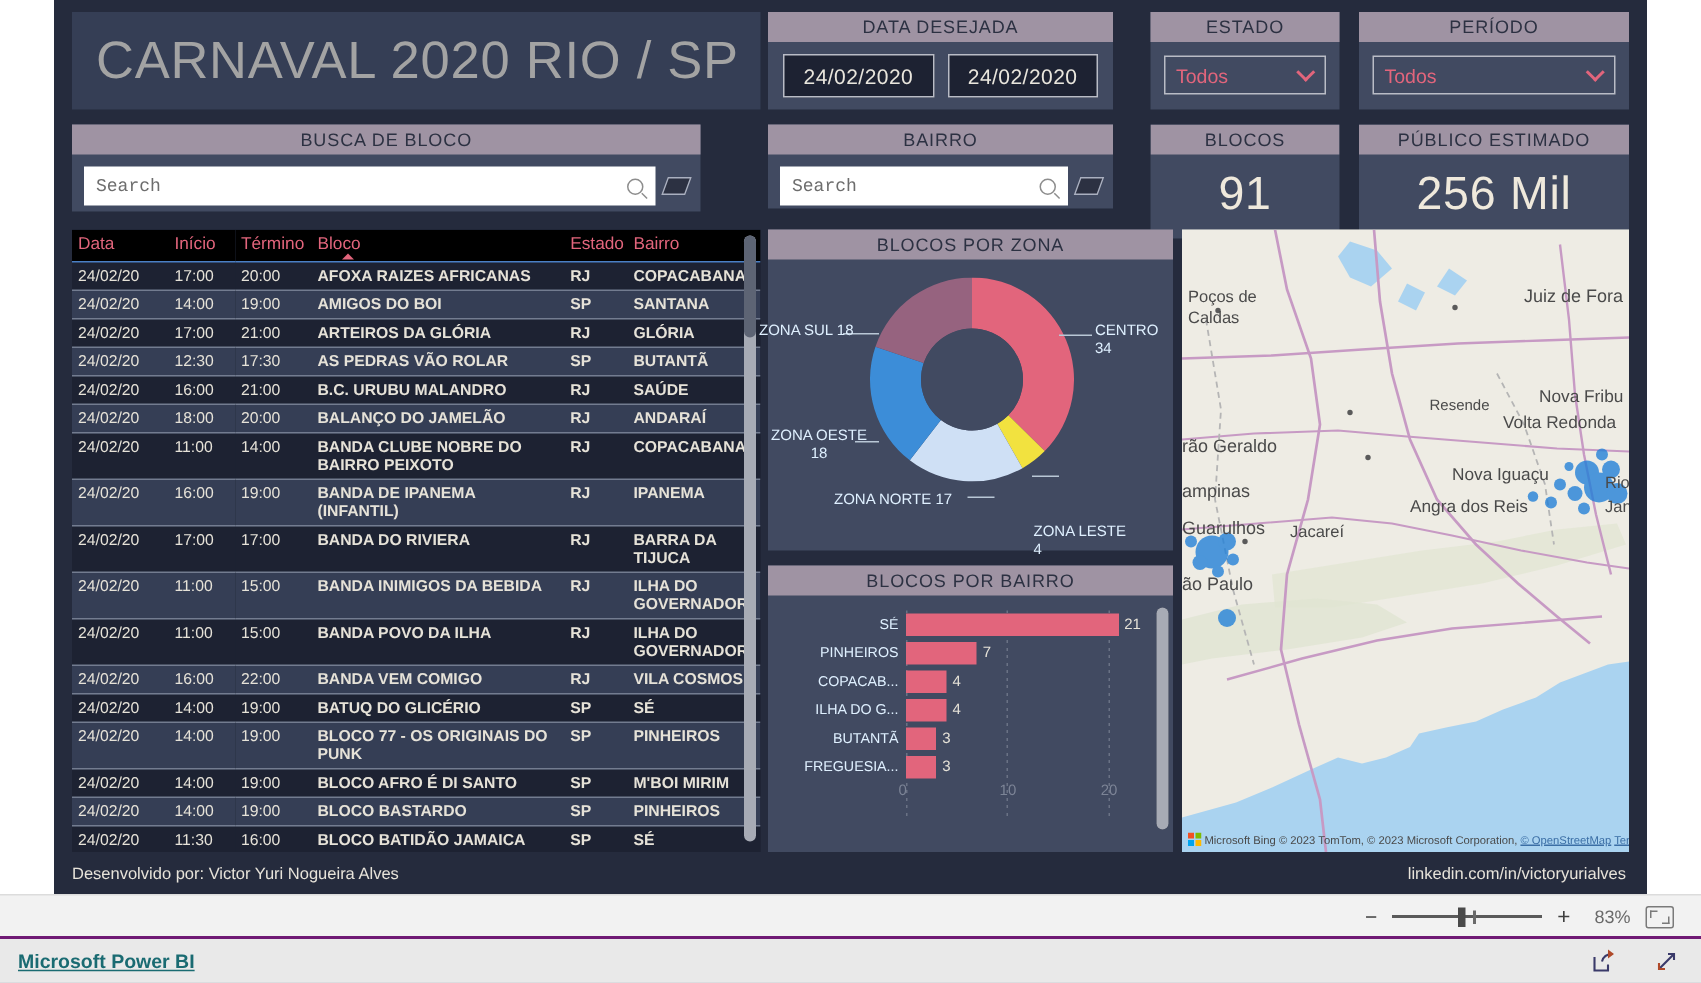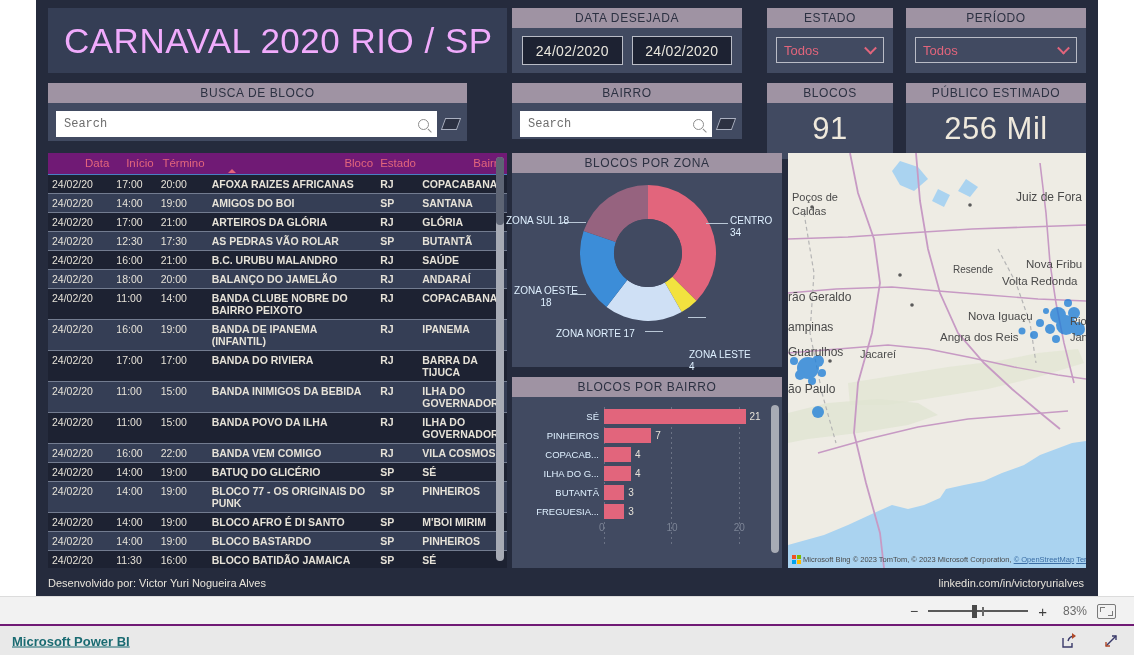--- a/index.html
+++ b/index.html
@@ -23,21 +23,21 @@
     font-size: 12px; letter-spacing: .6px; text-align: center;
     line-height: 20px; font-family: "Liberation Sans", sans-serif;
   }
 
   
   .title-card {
     position: absolute; left: 12px; top: 8px; width: 459px; height: 65px;
     background: #353e55; display: flex; align-items: center; padding-left: 16px;
   }
   .title-card .ttl {
-    color: #f0abfc; font-size: 35px; letter-spacing: .5px; white-space: nowrap;
+    color: #a3a3a3; font-size: 35px; letter-spacing: .5px; white-space: nowrap;
   }
 
   
   .date-panel { left: 476px; top: 8px; width: 230px; height: 65px; }
   .date-row { display: flex; gap: 9px; padding: 8px 10px 0 10px; }
   .date-box {
     flex: 1; height: 29px; background: #1d2232; border: 1px solid #b9bcc6;
     color: #e9e6dd; font-size: 14px; display: flex; align-items: center;
     justify-content: center; letter-spacing: .3px;
   }
@@ -95,23 +95,23 @@
     letter-spacing: .4px;
   }
 
   
   .tbl-panel {
     position: absolute; left: 12px; top: 153px; width: 459px; height: 415px;
     background: #1d2232; overflow: hidden;
   }
   .tbl { width: 100%; border-collapse: collapse; table-layout: fixed; }
   .tbl th {
-    color: #e2657c; font-size: 11.5px; text-align: right; font-weight: normal;
+    color: #e2657c; font-size: 11.5px; text-align: left; font-weight: normal;
     padding: 4px 3px 5px 4px; border-bottom: 1.4px solid #4a7fc4;
-    background: #701a75; position: relative;
+    background: #000000; position: relative;
   }
   .tbl td {
     color: #e6e2d8; font-size: 10.5px; padding: 3px 3px 3px 4px;
     border-bottom: 1px solid #6d7governor; vertical-align: top;
     line-height: 12px;
   }
   .tbl td { border-bottom: 1px solid #737c90; }
   .tbl tr.odd td { background: #1d2232; }
   .tbl tr.even td { background: #353e55; }
   .col-data { width: 58px; }

